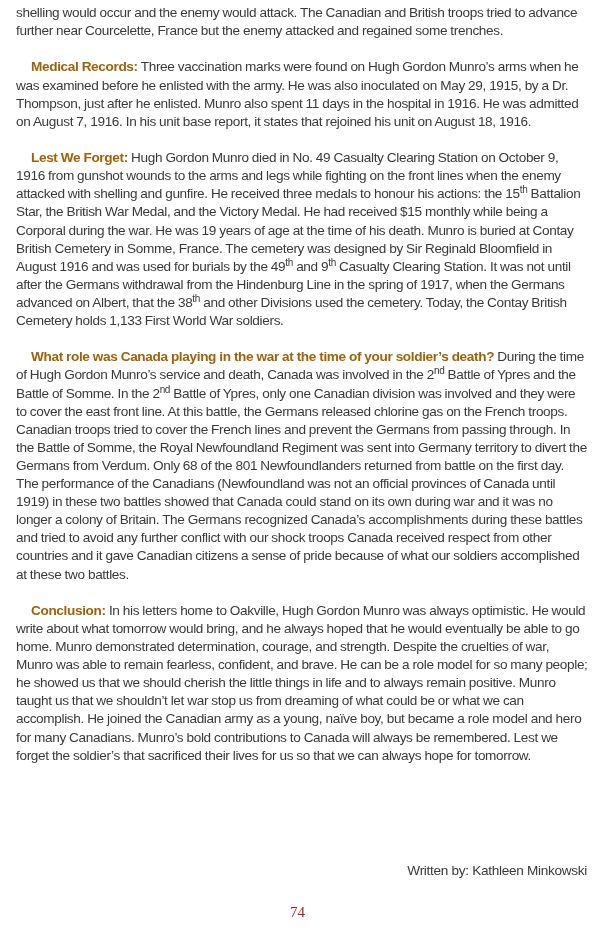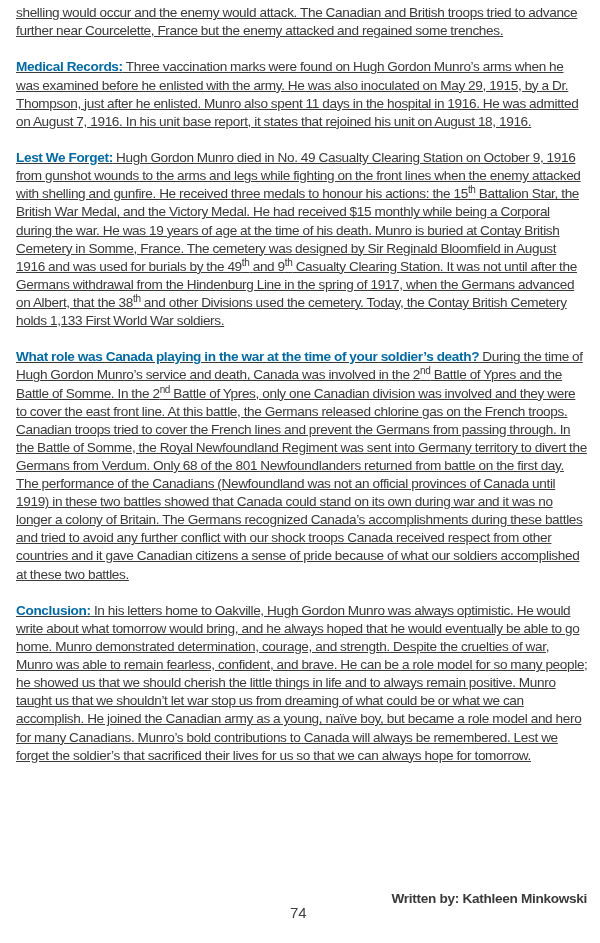--- a/index.html
+++ b/index.html
@@ -13,54 +13,53 @@
       position: relative;
       overflow: hidden;
       font-family: "Liberation Sans", sans-serif;
       color: #3a3a3a;
     }
     .page {
       position: absolute;
       left: 16px;
       top: 4px;
       width: 572px;
-      text-decoration: underline;
     }
     .para {
       font-size: 13.6px;
       line-height: 18.1px;
       margin: 0 0 18.3px 0;
       letter-spacing: -0.35px;
       word-spacing: -0.2px;
     }
     .para .heading {
       font-weight: bold;
-      color: #0369a1;
+      color: #a16207;
+      margin-left: 15px;
     }
     sup {
       font-size: 10px;
       line-height: 0;
       vertical-align: 5px;
     }
     .signature {
       position: absolute;
       right: 13px;
-      top: 891px;
+      top: 863px;
       font-size: 13.6px;
       letter-spacing: -0.3px;
       color: #3a3a3a;
-      font-weight: bold;
     }
     .page-number {
       position: absolute;
       left: 290px;
       top: 904px;
-      font-family: Liberation Sans, sans-serif;
+      font-family: Liberation Serif, serif;
       font-size: 15px;
-      color: #404040;
+      color: #b91c1c;
     }
   </style>
 </head>
 <body>
 
 <div class="page">
   <p class="para"><span>shelling would occur and the enemy would attack.  The Canadian and British troops tried to advance further near Courcelette, France but the enemy attacked and regained some trenches.</span></p>
   <p class="para"><span class="heading">Medical Records:</span><span> Three vaccination marks were found on Hugh Gordon Munro’s arms when he was examined before he enlisted with the army.  He was also inoculated on May 29, 1915, by a Dr. Thompson, just after he enlisted. Munro also spent 11 days in the hospital in 1916.  He was admitted on August 7, 1916.  In his unit base report, it states that rejoined his unit on August 18, 1916.</span></p>
   <p class="para"><span class="heading">Lest We Forget:</span><span>  Hugh Gordon Munro died in No. 49 Casualty Clearing Station on October 9, 1916 from gunshot wounds to the arms and legs while fighting on the front lines when the enemy attacked with shelling and gunfire. He received three medals to honour his actions: the 15</span><sup>th</sup><span> Battalion Star, the British War Medal, and the Victory Medal.  He had received $15 monthly while being a Corporal during the war.  He was 19 years of age at the time of his death.  Munro is buried at Contay British Cemetery in Somme, France.  The cemetery was designed by Sir Reginald Bloomfield in August 1916 and was used for burials by the 49</span><sup>th</sup><span> and 9</span><sup>th</sup><span> Casualty Clearing Station. It was not until after the Germans withdrawal from the Hindenburg Line in the spring of 1917, when the Germans advanced on Albert, that the 38</span><sup>th</sup><span> and other Divisions used the cemetery.  Today, the Contay British Cemetery holds 1,133 First World War soldiers.</span></p>
   <p class="para"><span class="heading">What role was Canada playing in the war at the time of your soldier’s death?</span><span> During the time of Hugh Gordon Munro’s service and death, Canada was involved in the 2</span><sup>nd</sup><span> Battle of Ypres and the Battle of Somme.  In the 2</span><sup>nd</sup><span> Battle of Ypres, only one Canadian division was involved and they were to cover the east front line.  At this battle, the Germans released chlorine gas on the French troops.  Canadian troops tried to cover the French lines and prevent the Germans from passing through.  In the Battle of Somme, the Royal Newfoundland Regiment was sent into Germany territory to divert the Germans from Verdum.  Only 68 of the 801 Newfoundlanders returned from battle on the first day.  The performance of the Canadians (Newfoundland was not an official provinces of Canada until 1919) in these two battles showed that Canada could stand on its own during war and it was no longer a colony of Britain.  The Germans recognized Canada’s accomplishments during these battles and tried to avoid any further conflict with our shock troops Canada received respect from other countries and it gave Canadian citizens a sense of pride because of what our soldiers accomplished at these two battles.</span></p>

